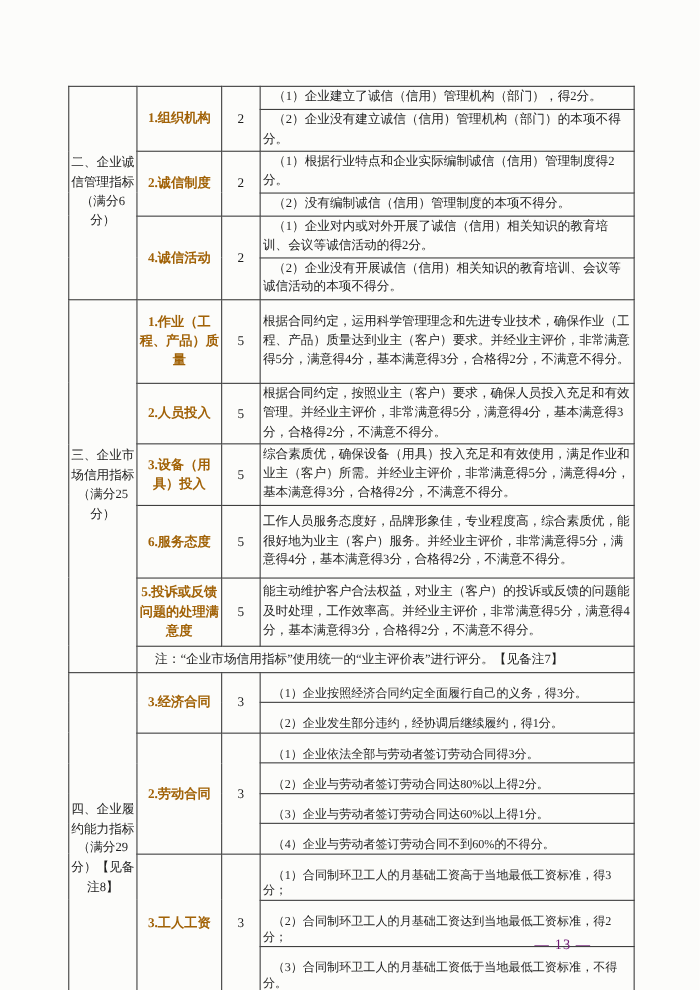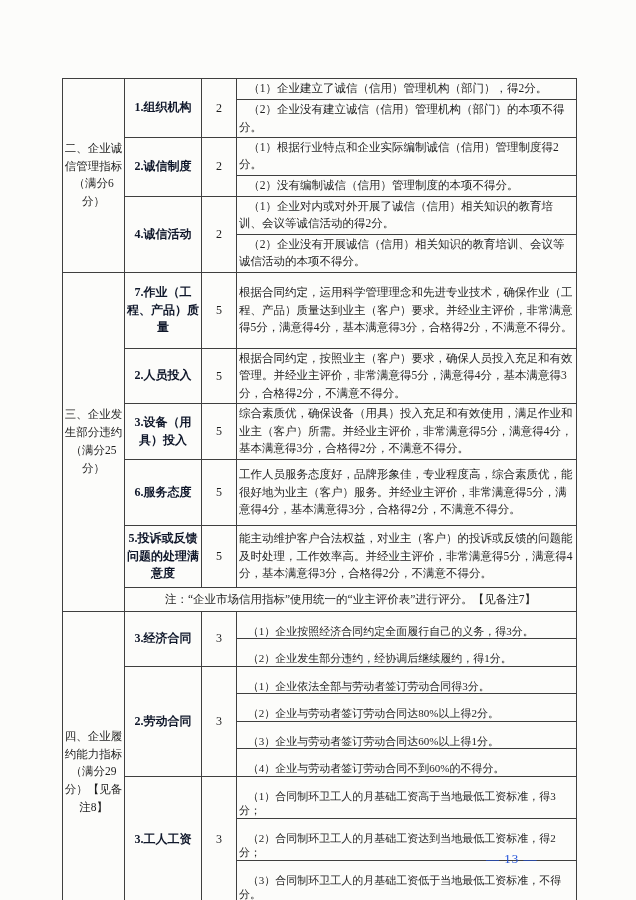--- a/index.html
+++ b/index.html
@@ -17,38 +17,38 @@
     border:1px solid #3f3f3f;
     vertical-align:middle;
     overflow:hidden;
   }
   td.cat{
     text-align:center;font-size:11.5px;line-height:1.55;
     padding:2px 1px;word-break:break-all;color:#1d1d1d;
   }
   td.item{
     text-align:center;font-size:12px;font-weight:bold;line-height:1.45;
-    padding:2px 2px;word-break:break-all;color:#0f172a;
+    padding:2px 2px;word-break:break-all;color:#a16207;
   }
   td.score{
     text-align:center;font-size:12px;color:#1d1d1d;
   }
   td.crit{
     font-size:11.5px;line-height:1.52;
     padding:1px 3px 1px 2px;word-break:break-all;color:#1f1f1f;margin-left:32px;
   }
   td.indent{text-indent:0.8em;}
   td.tight{font-size:11px;line-height:1.32;padding:12px 3px 0 2px;}
   td.note{
-    font-size:11.5px;text-align:center;padding:2px 16px;color:#1f1f1f;
+    font-size:11.5px;text-align:left;padding:2px 16px;color:#1f1f1f;
     word-break:break-all;
   }
   .pagenum{
     position:absolute;left:486px;top:851px;
-    font-size:13px;color:#1d4ed8;letter-spacing:1px;white-space:pre;
+    font-size:13px;color:#701a75;letter-spacing:1px;white-space:pre;
   }
 </style>
 </head>
 <body>
 
 <div class="page">
 
   <table class="doc-table">
     <colgroup>
       <col style="width:62px">
@@ -78,22 +78,22 @@
       <tr style="height:38px">
         <td class="item" rowspan="2">4.诚信活动</td>
         <td class="score" rowspan="2">2</td>
         <td class="crit indent">（1）企业对内或对外开展了诚信（信用）相关知识的教育培训、会议等诚信活动的得2分。</td>
       </tr>
       <tr style="height:38px">
         <td class="crit indent">（2）企业没有开展诚信（信用）相关知识的教育培训、会议等诚信活动的本项不得分。</td>
       </tr>
 
       <tr style="height:76px">
-        <td class="cat" rowspan="6">三、企业发生部分违约（满分25分）</td>
-        <td class="item">7.作业（工程、产品）质量</td>
+        <td class="cat" rowspan="6">三、企业市场信用指标（满分25分）</td>
+        <td class="item">1.作业（工程、产品）质量</td>
         <td class="score">5</td>
         <td class="crit">根据合同约定，运用科学管理理念和先进专业技术，确保作业（工程、产品）质量达到业主（客户）要求。并经业主评价，非常满意得5分，满意得4分，基本满意得3分，合格得2分，不满意不得分。</td>
       </tr>
       <tr style="height:52px">
         <td class="item">2.人员投入</td>
         <td class="score">5</td>
         <td class="crit">根据合同约定，按照业主（客户）要求，确保人员投入充足和有效管理。并经业主评价，非常满意得5分，满意得4分，基本满意得3分，合格得2分，不满意不得分。</td>
       </tr>
       <tr style="height:52px">
         <td class="item">3.设备（用具）投入</td>

